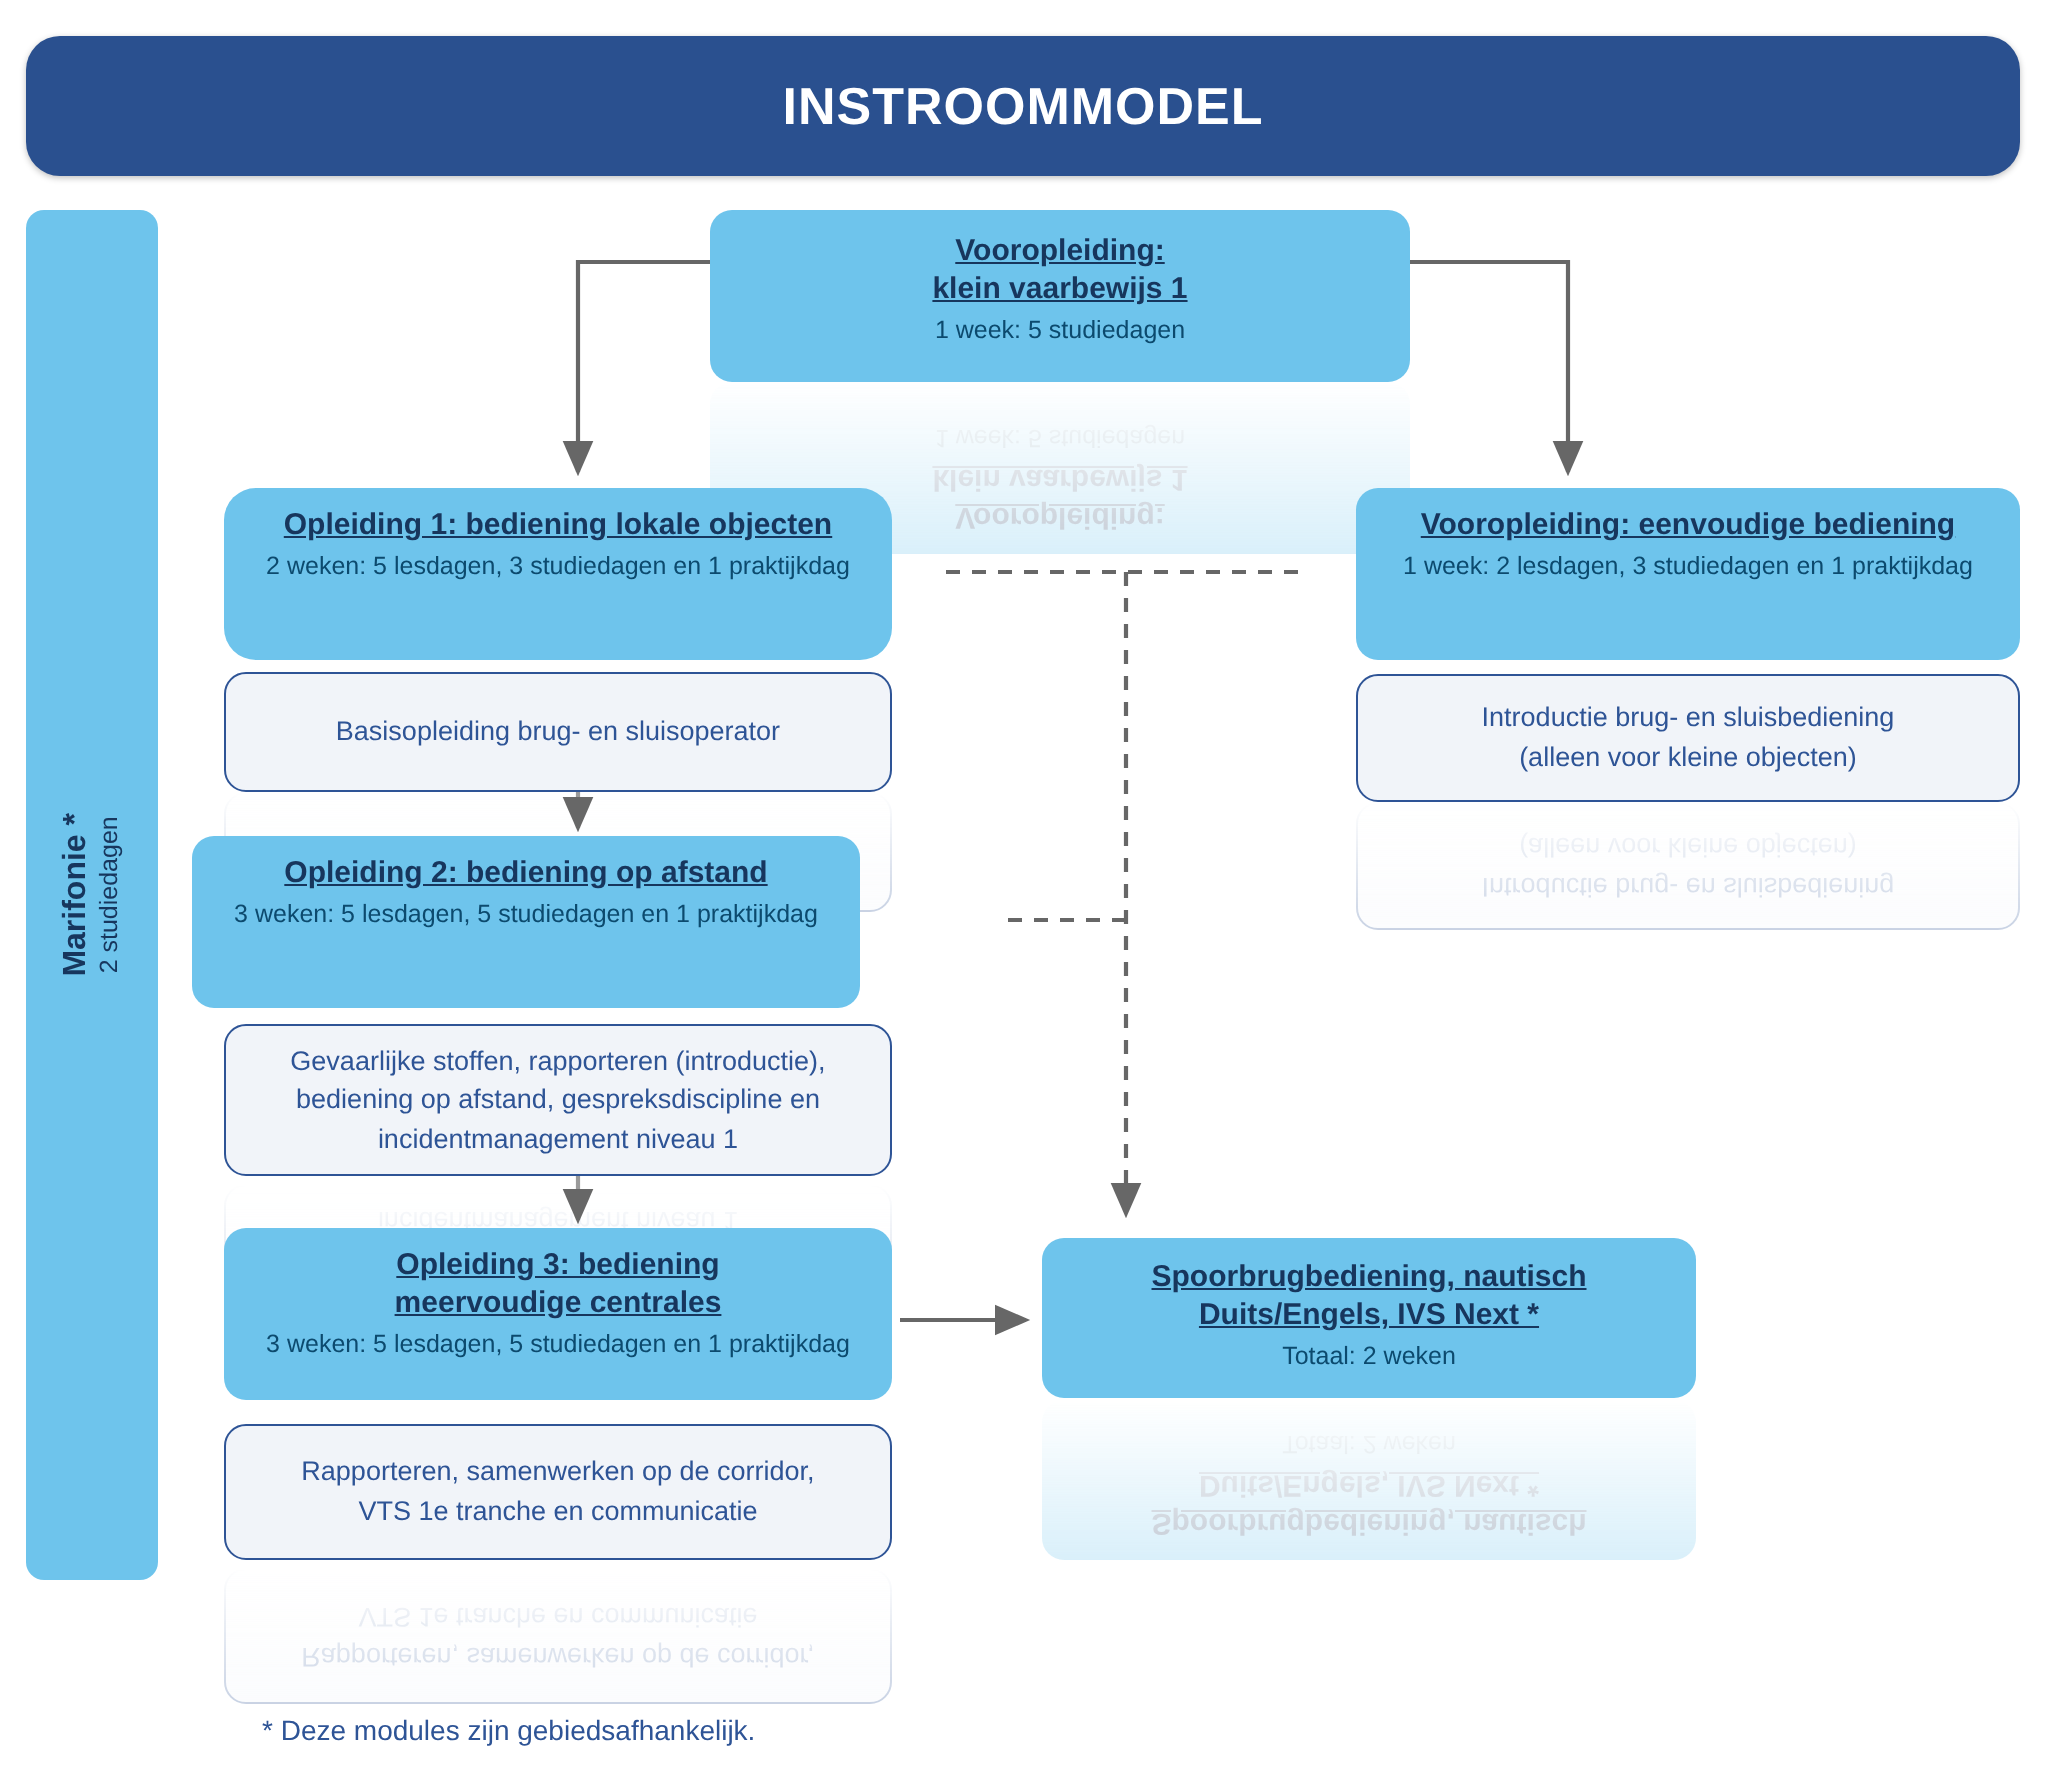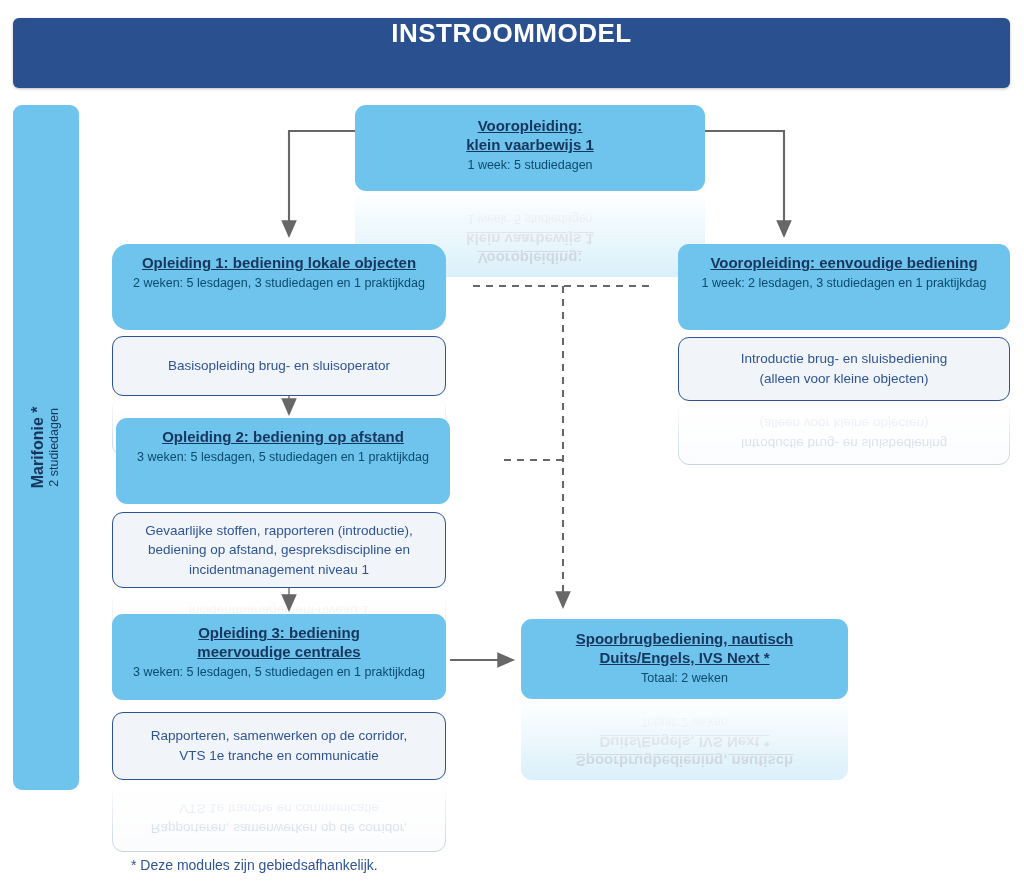--- a/index.html
+++ b/index.html
@@ -22,24 +22,24 @@
   }
 
   
   .banner {
     position: absolute;
     left: 13px;
     top: 18px;
     width: 997px;
     height: 70px;
     background: #2A508F;
-    border-radius: 6px;
+    border-radius: 17px;
     box-shadow: 0 1px 3px rgba(0,0,0,0.25);
     display: flex;
-    align-items: flex-start;
+    align-items: center;
     justify-content: center;
   }
   .banner-text {
     color: #ffffff;
     font-size: 26px;
     font-weight: bold;
     letter-spacing: 0.5px;
   }
 
   
@@ -251,21 +251,21 @@
 
   <div class="blue-box" style="left:112px; top:244px; width:334px; height:86px;border-radius:16px;">
     <div class="bb-title">Opleiding 1: bediening lokale objecten</div>
     <div class="bb-sub">2 weken: 5 lesdagen, 3 studiedagen en 1 praktijkdag</div>
   </div>
 
   <div class="white-box" style="left:112px; top:336px; width:334px; height:60px;">
     <span>Basisopleiding brug- en sluisoperator</span>
   </div>
 
-  <div class="blue-box" style="left:116px; top:418px; width:334px; height:86px;">
+  <div class="blue-box" style="left:96px; top:418px; width:334px; height:86px;">
     <div class="bb-title">Opleiding 2: bediening op afstand</div>
     <div class="bb-sub">3 weken: 5 lesdagen, 5 studiedagen en 1 praktijkdag</div>
   </div>
 
   <div class="white-box" style="left:112px; top:512px; width:334px; height:76px; flex-direction:column;">
     <span>Gevaarlijke stoffen, rapporteren (introductie),</span>
     <span>bediening op afstand, gespreksdiscipline en</span>
     <span>incidentmanagement niveau 1</span>
   </div>
 

